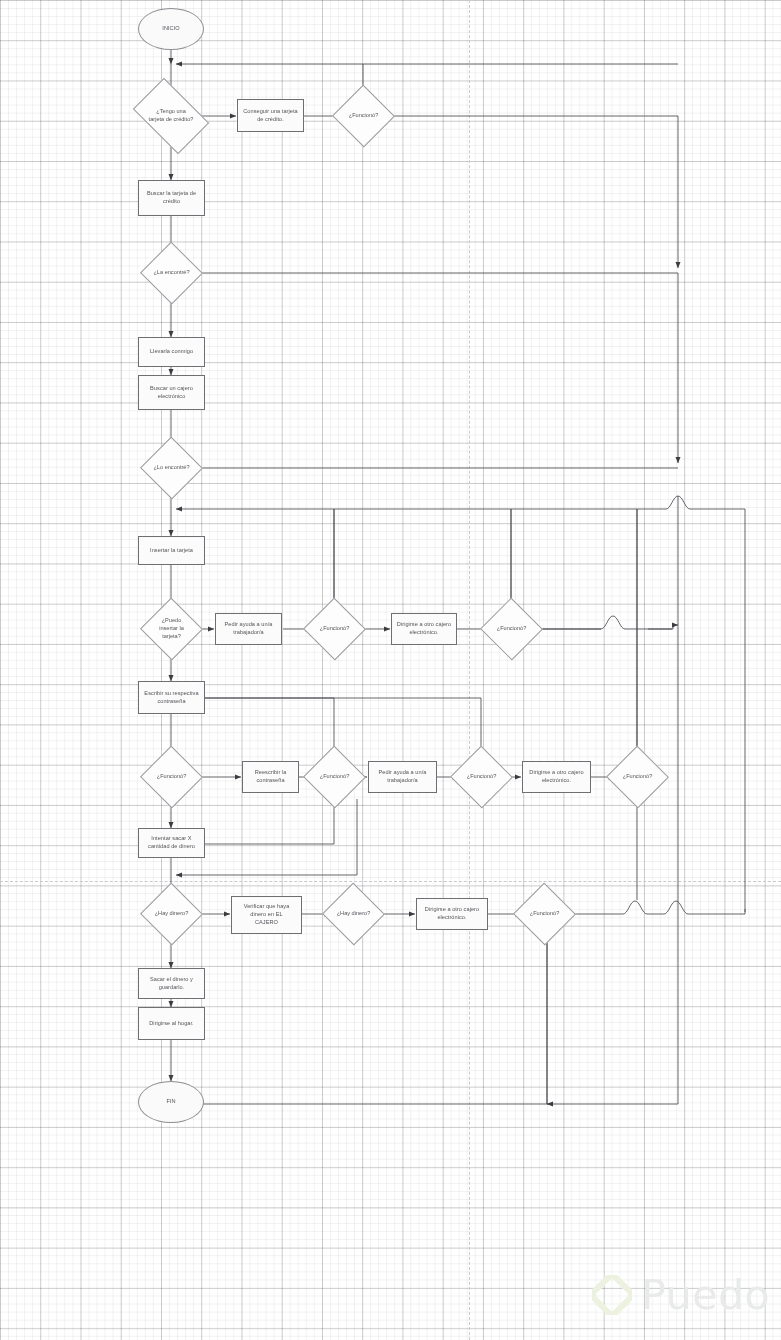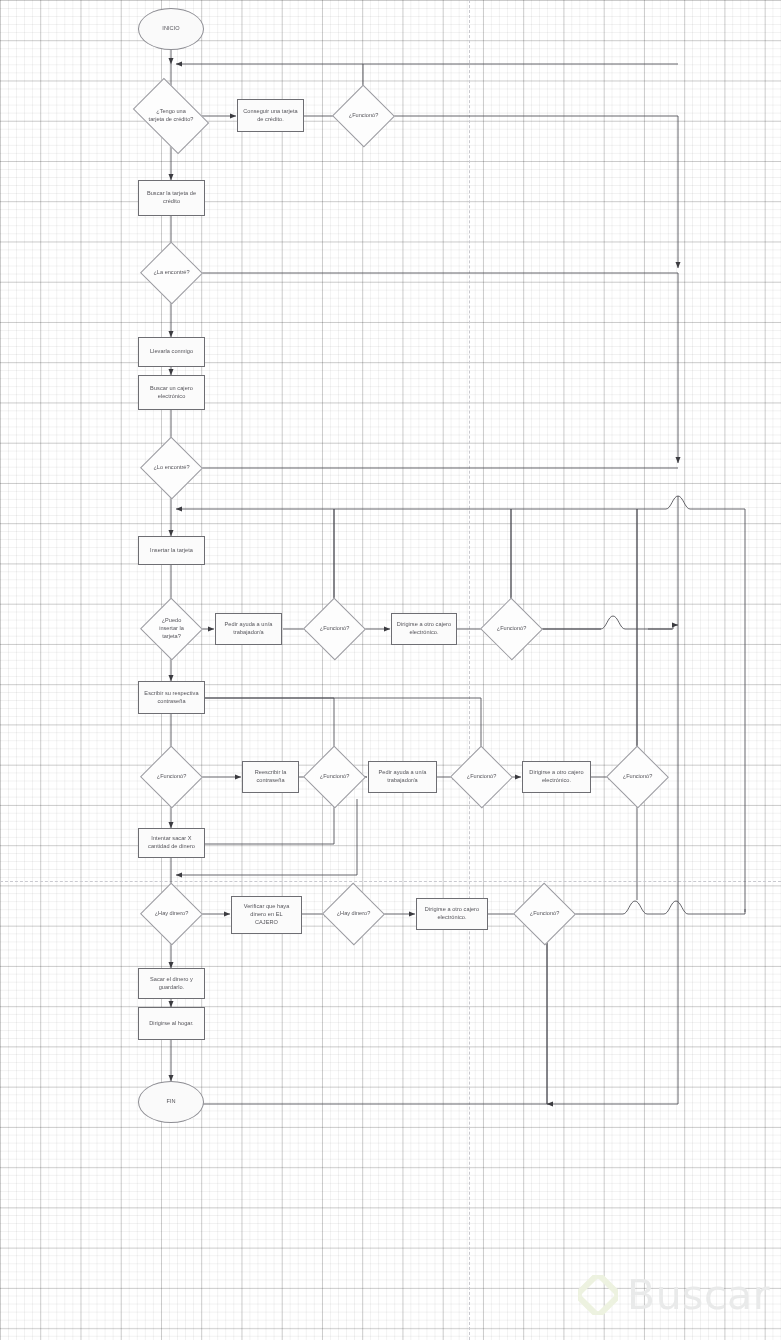--- a/index.html
+++ b/index.html
@@ -370,16 +370,16 @@
   <div class="node term" style="left:138px;top:1081px;width:66px;height:42px;">
     <span>FIN</span>
   </div>
 
   <div id="watermark">
     <svg width="40" height="40" viewBox="0 0 40 40">
       <g transform="rotate(45 20 20)">
         <rect x="5" y="5" width="30" height="30" rx="5" ry="5" fill="none" stroke="#edf2e0" stroke-width="6"></rect>
       </g>
     </svg>
-    <span class="wm-text">Buscar</span>
+    <span class="wm-text">Puedo</span>
   </div>
 
 </div>
 
 </body></html>

